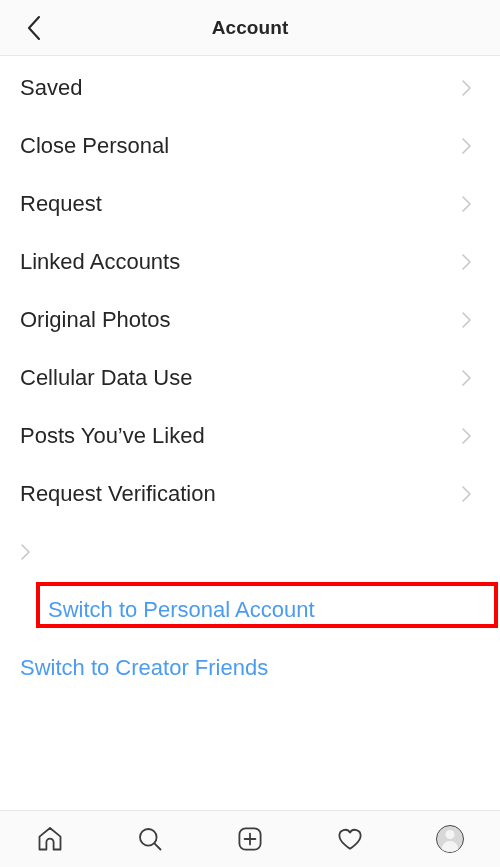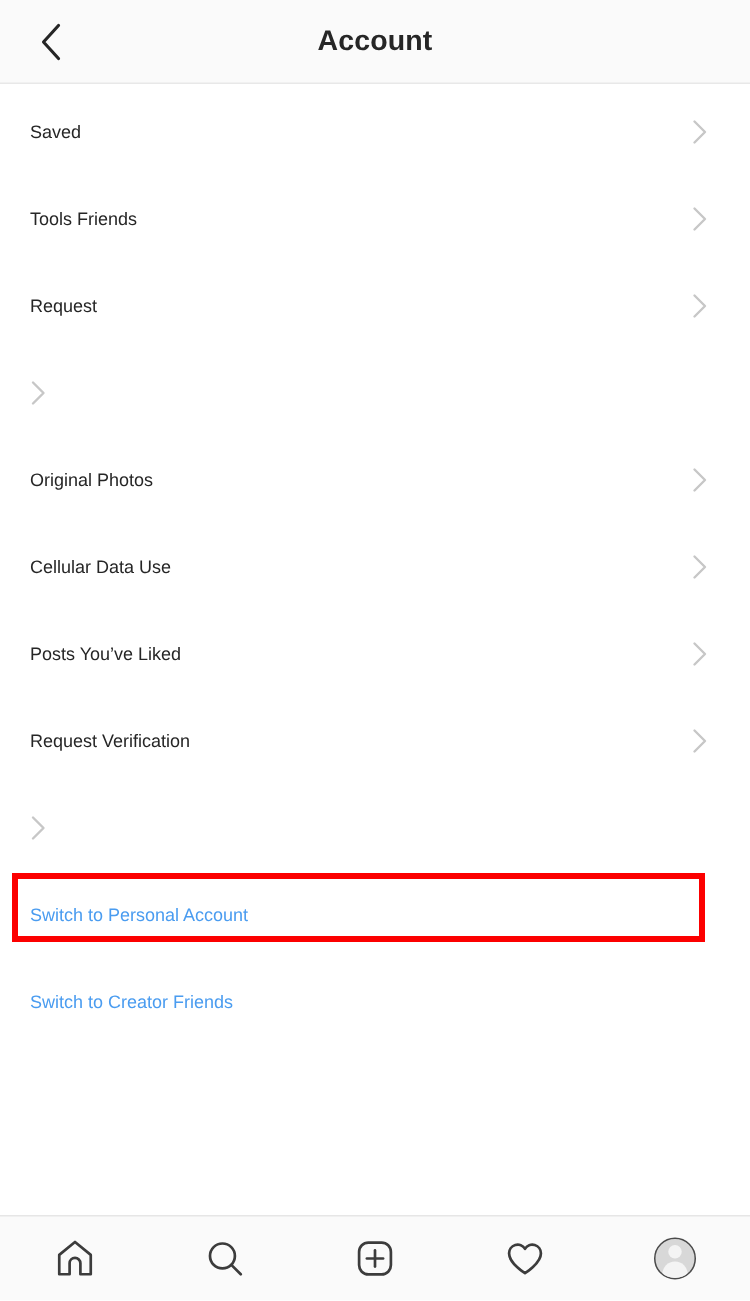--- a/index.html
+++ b/index.html
@@ -73,21 +73,21 @@
     height: 58px;
     display: flex;
     align-items: center;
     justify-content: space-between;
     padding: 0 28px 0 20px;
     background: #ffffff;
     cursor: pointer;
   }
 
   .row-label {
-    font-size: 12px;
+    font-size: 22px;
     color: #262626;
     line-height: 1.2;
     white-space: nowrap;
   }
 
   .chev-right {
     flex: 0 0 auto;
     display: block;
   }
 
@@ -101,20 +101,21 @@
     cursor: pointer;
   }
 
   .row-action .row-label {
     color: #4a9cf0;
   }
 
   
   .highlight-wrap {
     position: relative;
+    margin-left: 28px;
   }
 
   .annot-box {
     position: absolute;
     left: 8px;
     top: 1px;
     width: 462px;
     height: 46px;
     border: 4px solid #fc0000;
     pointer-events: none;
@@ -192,35 +193,36 @@
   <div class="list">
 
     <div class="row">
       <span class="row-label">Saved</span>
       <svg class="chev-right" width="11" height="18" viewBox="0 0 11 18">
         <polyline points="2,2 9,9 2,16" fill="none" stroke="#c7c7c7" stroke-width="1.6" stroke-linecap="round" stroke-linejoin="round"></polyline>
       </svg>
     </div>
 
     <div class="row">
-      <span class="row-label">Tools Friends</span>
+      <span class="row-label">Close Personal</span>
       <svg class="chev-right" width="11" height="18" viewBox="0 0 11 18">
         <polyline points="2,2 9,9 2,16" fill="none" stroke="#c7c7c7" stroke-width="1.6" stroke-linecap="round" stroke-linejoin="round"></polyline>
       </svg>
     </div>
 
     <div class="row">
       <span class="row-label">Request</span>
       <svg class="chev-right" width="11" height="18" viewBox="0 0 11 18">
         <polyline points="2,2 9,9 2,16" fill="none" stroke="#c7c7c7" stroke-width="1.6" stroke-linecap="round" stroke-linejoin="round"></polyline>
       </svg>
     </div>
 
 
     <div class="row">
+      <span class="row-label">Linked Accounts</span>
       <svg class="chev-right" width="11" height="18" viewBox="0 0 11 18">
         <polyline points="2,2 9,9 2,16" fill="none" stroke="#c7c7c7" stroke-width="1.6" stroke-linecap="round" stroke-linejoin="round"></polyline>
       </svg>
     </div>
 
     <div class="row">
       <span class="row-label">Original Photos</span>
       <svg class="chev-right" width="11" height="18" viewBox="0 0 11 18">
         <polyline points="2,2 9,9 2,16" fill="none" stroke="#c7c7c7" stroke-width="1.6" stroke-linecap="round" stroke-linejoin="round"></polyline>
       </svg>

